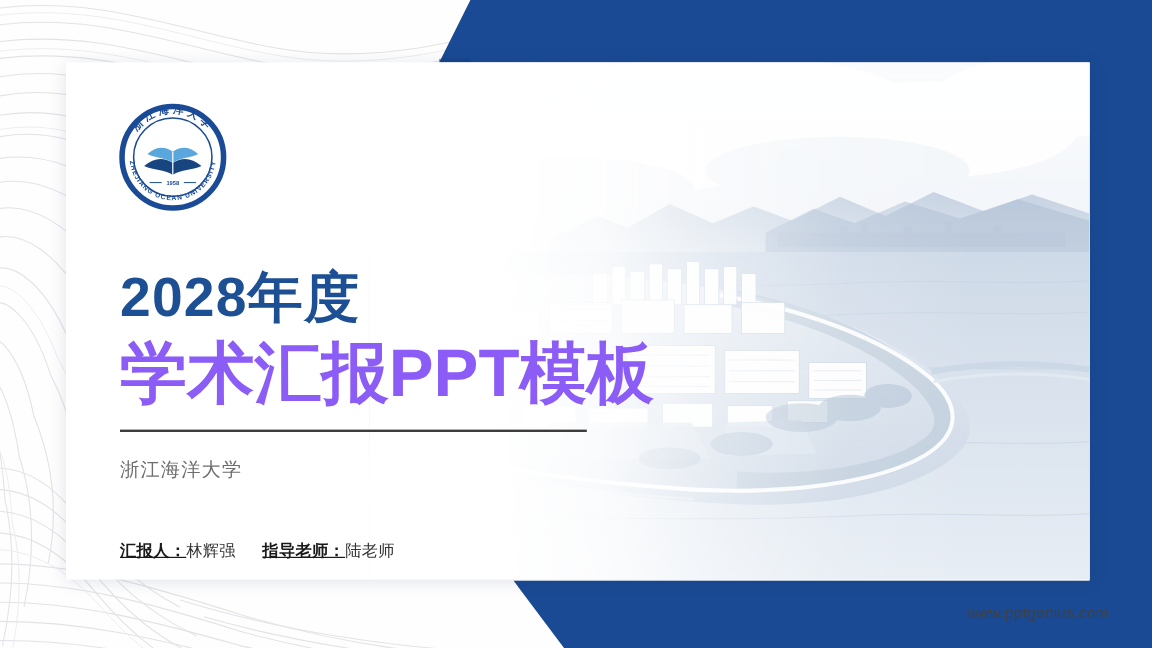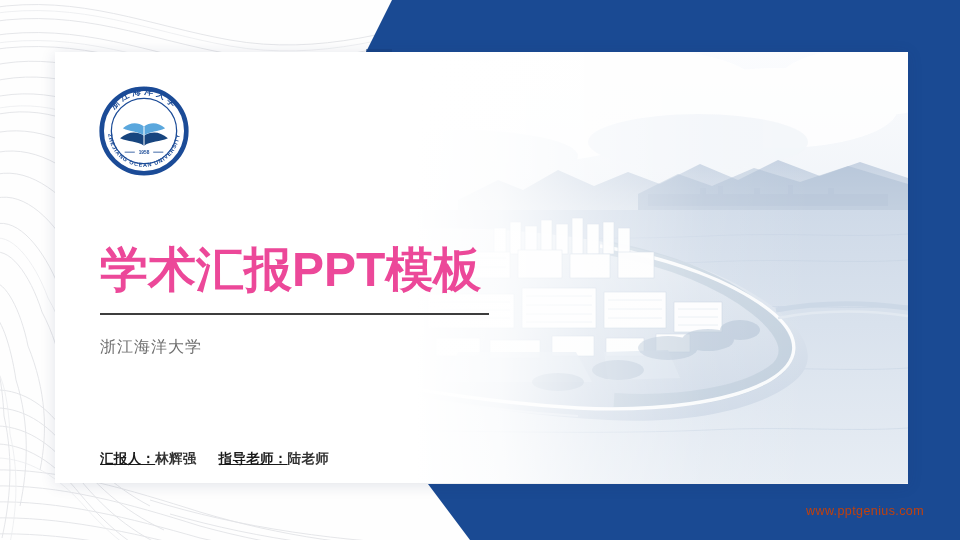--- a/index.html
+++ b/index.html
@@ -67,26 +67,26 @@
   }
   .title-year {
     font-size:46px;
     font-weight:bold;
     color:#1c4f93;
     letter-spacing:1px;
     line-height:1.12;
     white-space:nowrap;
   }
   .title-main {
-    font-size:48px;
+    font-size:56px;
     font-weight:bold;
-    color:#ec4899;
+    color:#8b5cf6;
     letter-spacing:0px;
     line-height:1.18;
-    margin-top:20px;
+    margin-top:4px;
     white-space:nowrap;
   }
   .rule {
     width:389px;
     height:2px;
     background:#3d3d3d;
     margin-top:14px;
   }
   .org {
     font-size:16px;
@@ -96,29 +96,29 @@
   }
   .presenter {
     position:absolute;
     left:45px; top:398px;
     font-size:13.5px;
     color:#2b2b2b;
     letter-spacing:.3px;
     white-space:nowrap;
   }
   .presenter .lbl { font-weight:bold; color:#1a1a1a;text-decoration:underline; }
-  .presenter .val { font-weight:bold; color:#333;margin-top:11px; }
+  .presenter .val { font-weight:normal; color:#333;margin-top:11px; }
   .presenter .gap { display:inline-block; width:22px; }
 
   
   .site-url {
     position:absolute;
     right:36px; bottom:22px;
     font-size:12.5px;
-    color:#c2410c;
+    color:#404040;
     letter-spacing:.4px;
   }
 </style>
 </head>
 <body>
 
 <div class="slide">
 
   <svg class="topo" viewBox="0 0 960 540" preserveAspectRatio="none">
     <rect x="0" y="0" width="960" height="540" fill="#fefefe"></rect>
@@ -327,20 +327,21 @@
       <path d="M27,47 C35,40 43,40 50,45 C57,40 65,40 73,47 C65,51 57,50 50,55 C43,50 35,51 27,47 Z" fill="#5aa7dd"></path>
       <path d="M50,45 L50,66" stroke="#ffffff" stroke-width="1.1" fill="none"></path>
 
       <rect x="40.5" y="70" width="19" height="6.4" fill="none"></rect>
       <text x="50" y="75.4" font-size="5.2" font-weight="bold" fill="#1b4b97" text-anchor="middle" font-family="'Liberation Sans',sans-serif">1958</text>
       <path d="M29,73 H40" stroke="#1b4b97" stroke-width="0.9"></path>
       <path d="M60,73 H71" stroke="#1b4b97" stroke-width="0.9"></path>
     </svg>
 
     <div class="text-block">
+      <div class="title-year">2028年度</div>
       <div class="title-main">学术汇报PPT模板</div>
       <div class="rule"></div>
       <div class="org">浙江海洋大学</div>
     </div>
 
     <div class="presenter">
       <span class="lbl">汇报人：</span><span class="val">林辉强</span><span class="gap"></span><span class="lbl">指导老师：</span><span class="val">陆老师</span>
     </div>
 
   </div>

